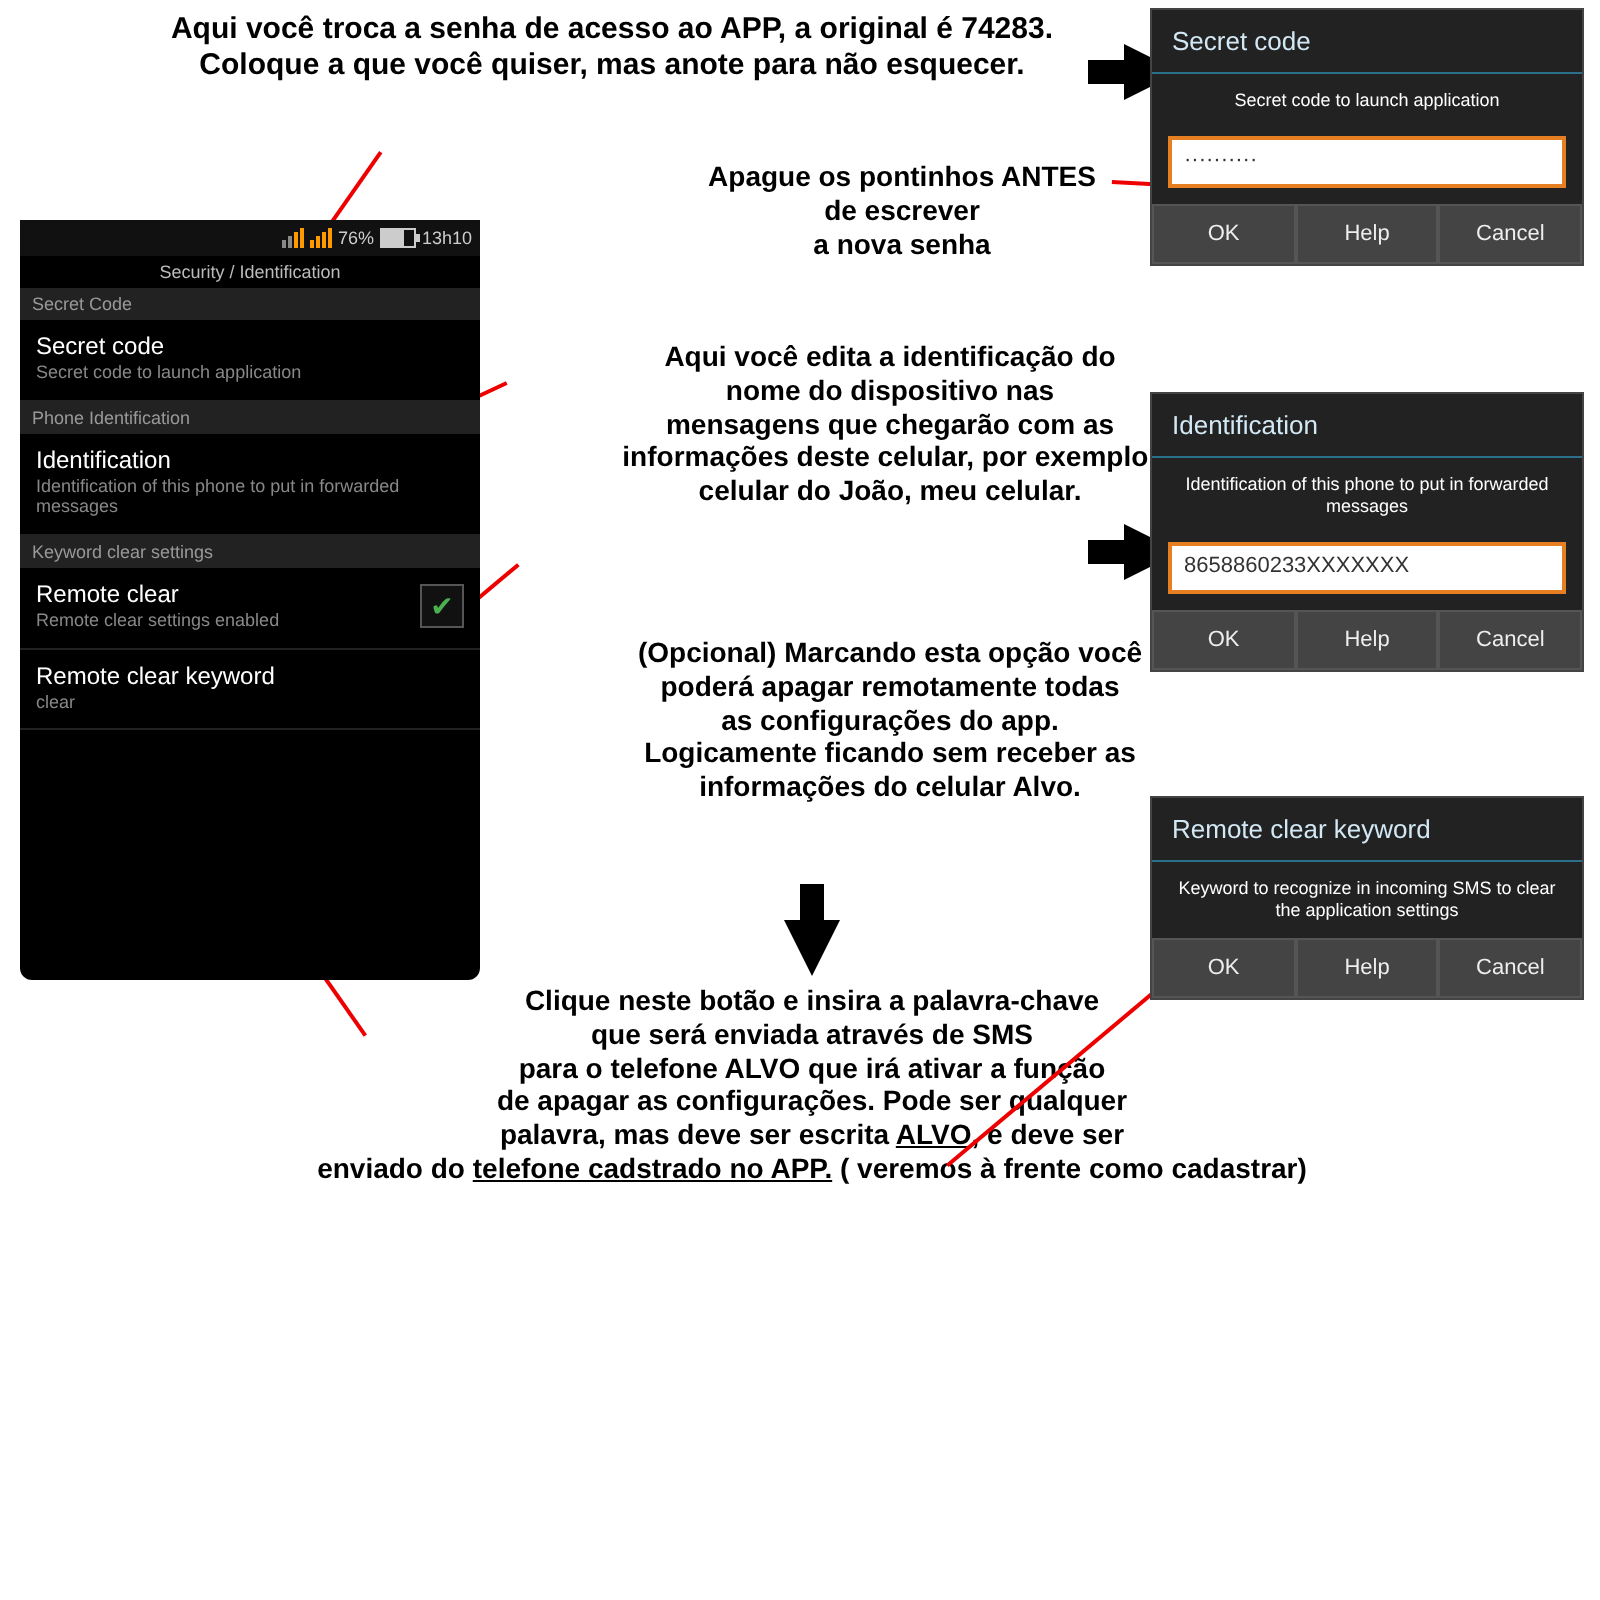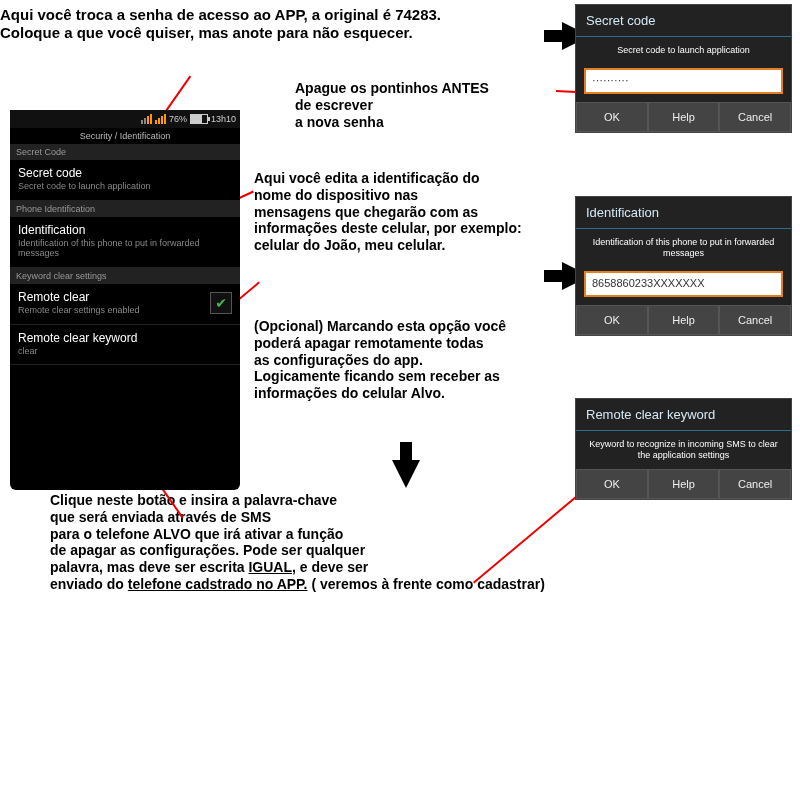--- a/index.html
+++ b/index.html
@@ -1,17 +1,17 @@
 <!DOCTYPE html>
 <html><head>
 <meta charset="utf-8">
 <style>
   body { margin:0; padding:0; font-family: "Comic Sans MS", cursive, sans-serif; background:#fff; }
   .page { position:relative; width:800px; height:800px; background:#fff; overflow:hidden; }
-  .txt { position:absolute; color:#000; font-weight:bold; text-align:left; line-height:1.2; }
+  .txt { position:absolute; color:#000; font-weight:bold; text-align:center; line-height:1.2;margin-left:36px; }
   
   .phone1 { position:absolute; left:10px; top:110px; width:230px; height:380px; background:#000; border-radius:6px; }
   .statusbar { height:18px; background:#111; color:#ccc; font-size:9px; display:flex; justify-content:flex-end; align-items:center; padding:0 4px; gap:3px; font-family:sans-serif; }
   .sig{display:inline-flex;align-items:flex-end;gap:1px}
   .sig i{width:2px;background:#888}
   .sig i.on{background:#ff9900}
   .sig i:nth-child(1){height:4px}.sig i:nth-child(2){height:6px}.sig i:nth-child(3){height:8px}.sig i:nth-child(4){height:10px}
   .batt{display:inline-block;width:16px;height:8px;border:1px solid #ccc;position:relative}
   .batt::before{content:"";position:absolute;left:0;top:0;bottom:0;width:70%;background:#ccc}
   .batt::after{content:"";position:absolute;right:-3px;top:2px;width:2px;height:4px;background:#ccc}
@@ -39,21 +39,21 @@
 </style>
 </head>
 <body>
 <div class="page">
 
 <div class="txt" style="left:0px;top:6px;width:540px;font-size:15px;white-space:pre-line">Aqui você troca a senha de acesso ao APP, a original é 74283.
 Coloque a que você quiser, mas anote para não esquecer.</div>
 
 <div class="arr arrR" style="left:562px;top:22px"></div>
 
-<div class="txt" style="left:295px;top:80px;width:260px;font-size:14px;white-space:pre-line">Apague os pontinhos ANTES
+<div class="txt" style="left:285px;top:80px;width:260px;font-size:14px;white-space:pre-line">Apague os pontinhos ANTES
 de escrever
 a nova senha</div>
 <div class="redline" style="left:556px;top:90px;width:40px;transform:rotate(3deg)"></div>
 
 <div class="txt" style="left:254px;top:170px;width:310px;font-size:14px;white-space:pre-line">Aqui você edita a identificação do
 nome do dispositivo nas
 mensagens que chegarão com as
 informações deste celular, por exemplo:
 celular do João, meu celular.</div>
 <div class="arr arrR" style="left:562px;top:262px"></div>
@@ -63,21 +63,21 @@
 as configurações do app.
 Logicamente ficando sem receber as
 informações do celular Alvo.</div>
 <div class="arr arrD" style="left:392px;top:460px"></div>
 
 <div class="txt" style="left:50px;top:492px;width:640px;font-size:14px">
   <span style="white-space:pre-line">Clique neste botão e insira a palavra-chave
 que será enviada através de SMS
 para o telefone ALVO que irá ativar a função
 de apagar as configurações. Pode ser qualquer
-palavra, mas deve ser escrita </span><span class="under">IGUAL</span><span style="white-space:pre-line">, e deve ser
+palavra, mas deve ser escrita </span><span class="under">ALVO</span><span style="white-space:pre-line">, e deve ser
 enviado do </span><span class="under">telefone cadstrado no APP.</span><span> ( veremos à frente como cadastrar)</span>
 </div>
 
 <div class="redline" style="left:115px;top:182px;width:130px;transform:rotate(-55deg)"></div>
 <div class="redline" style="left:117px;top:254px;width:150px;transform:rotate(-25deg)"></div>
 <div class="redline" style="left:90px;top:423px;width:220px;transform:rotate(-40deg)"></div>
 <div class="redline" style="left:86px;top:378px;width:170px;transform:rotate(55deg)"></div>
 <div class="redline" style="left:473px;top:582px;width:160px;transform:rotate(-40deg)"></div>
 
 <div class="phone1">

